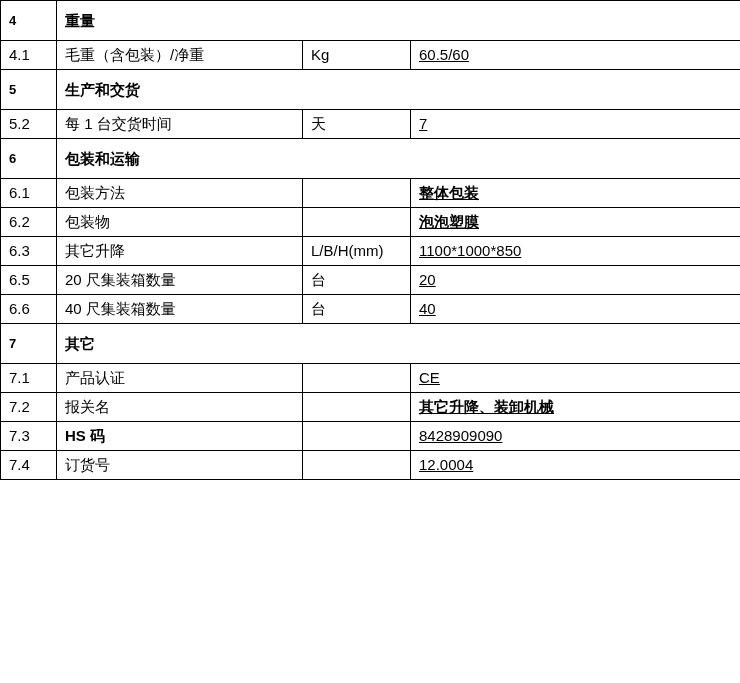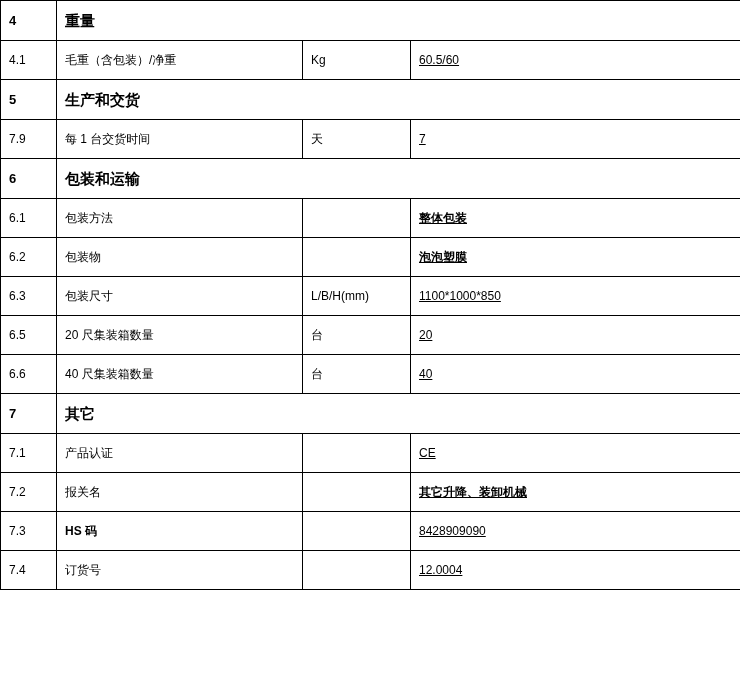--- a/index.html
+++ b/index.html
@@ -23,24 +23,24 @@
   }
   table.spec-table col.c-no    { width: 56px; }
   table.spec-table col.c-item  { width: 246px; }
   table.spec-table col.c-unit  { width: 108px; }
   table.spec-table col.c-value { width: 330px; }
 
   table.spec-table td {
     border-right: 1px solid #000000;
     border-bottom: 1px solid #000000;
     padding: 0 8px;
-    font-size: 12px;
+    font-size: 15px;
     line-height: 1.2;
     vertical-align: middle;
-    height: 39px;
+    height: 29px;
     box-sizing: border-box;
     word-break: break-word;
   }
   td.no {
     font-size: 13px;
     padding-left: 9px;
   }
   td.item {
     padding-left: 10px;
   }
@@ -85,21 +85,21 @@
         <td class="no">4.1</td>
         <td class="item">毛重（含包装）/净重</td>
         <td class="unit">Kg</td>
         <td class="value">60.5/60</td>
       </tr>
       <tr class="section">
         <td class="no">5</td>
         <td class="item" colspan="3">生产和交货</td>
       </tr>
       <tr>
-        <td class="no">7.9</td>
+        <td class="no">5.2</td>
         <td class="item">每 1 台交货时间</td>
         <td class="unit">天</td>
         <td class="value">7</td>
       </tr>
       <tr class="section">
         <td class="no">6</td>
         <td class="item" colspan="3">包装和运输</td>
       </tr>
       <tr>
         <td class="no">6.1</td>
@@ -108,21 +108,21 @@
         <td class="value bold-val">整体包装</td>
       </tr>
       <tr>
         <td class="no">6.2</td>
         <td class="item">包装物</td>
         <td class="unit"></td>
         <td class="value bold-val">泡泡塑膜</td>
       </tr>
       <tr>
         <td class="no">6.3</td>
-        <td class="item">包装尺寸</td>
+        <td class="item">其它升降</td>
         <td class="unit">L/B/H(mm)</td>
         <td class="value">1100*1000*850</td>
       </tr>
       <tr>
         <td class="no">6.5</td>
         <td class="item">20 尺集装箱数量</td>
         <td class="unit">台</td>
         <td class="value">20</td>
       </tr>
       <tr>

